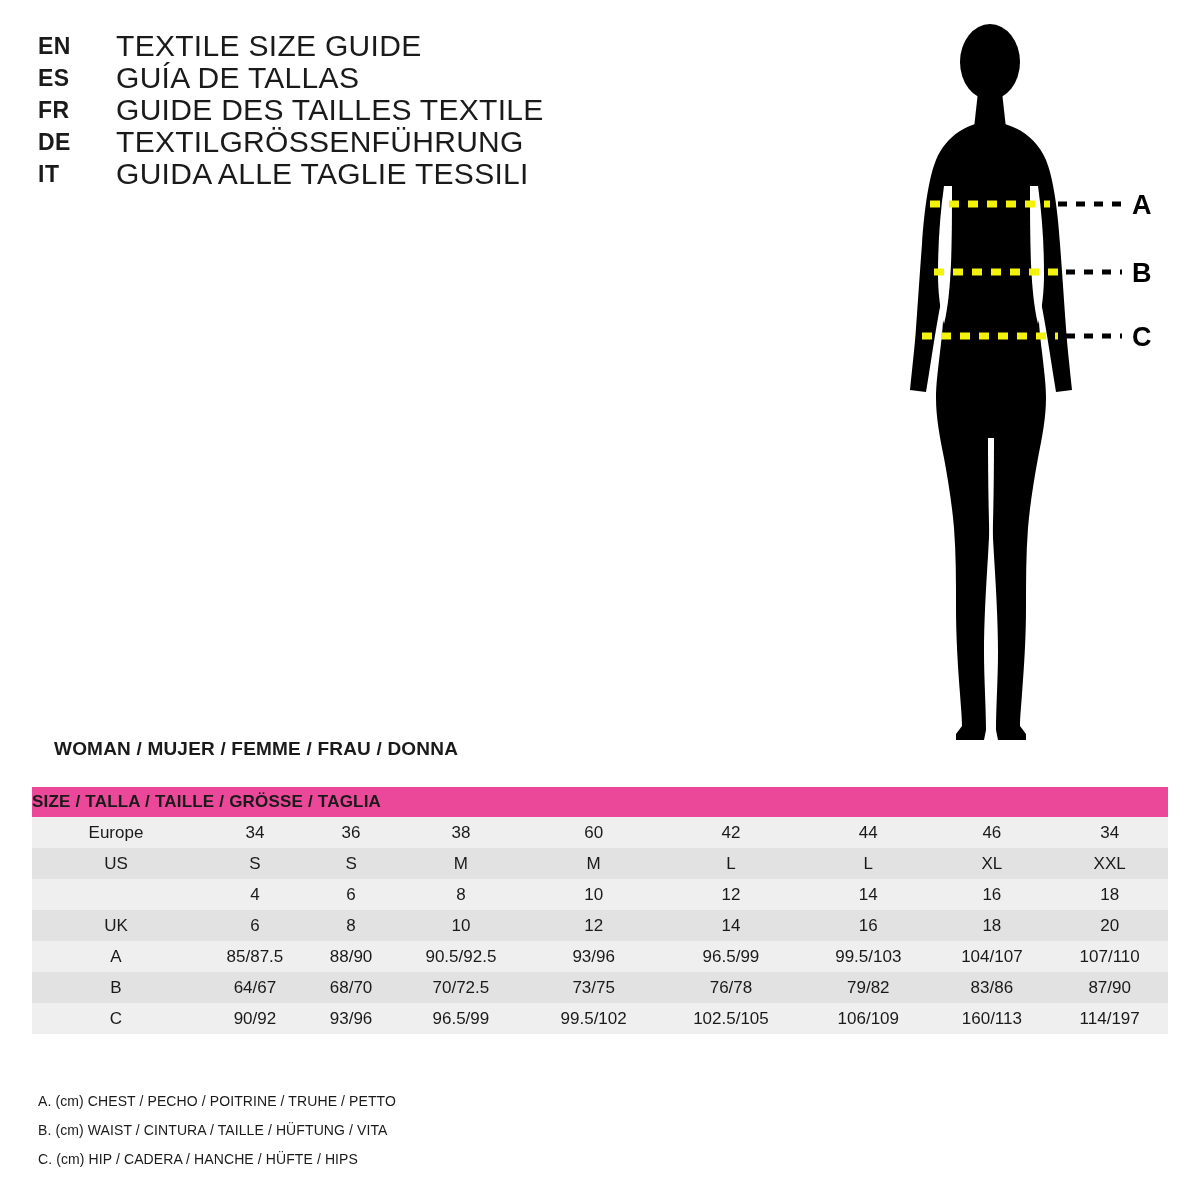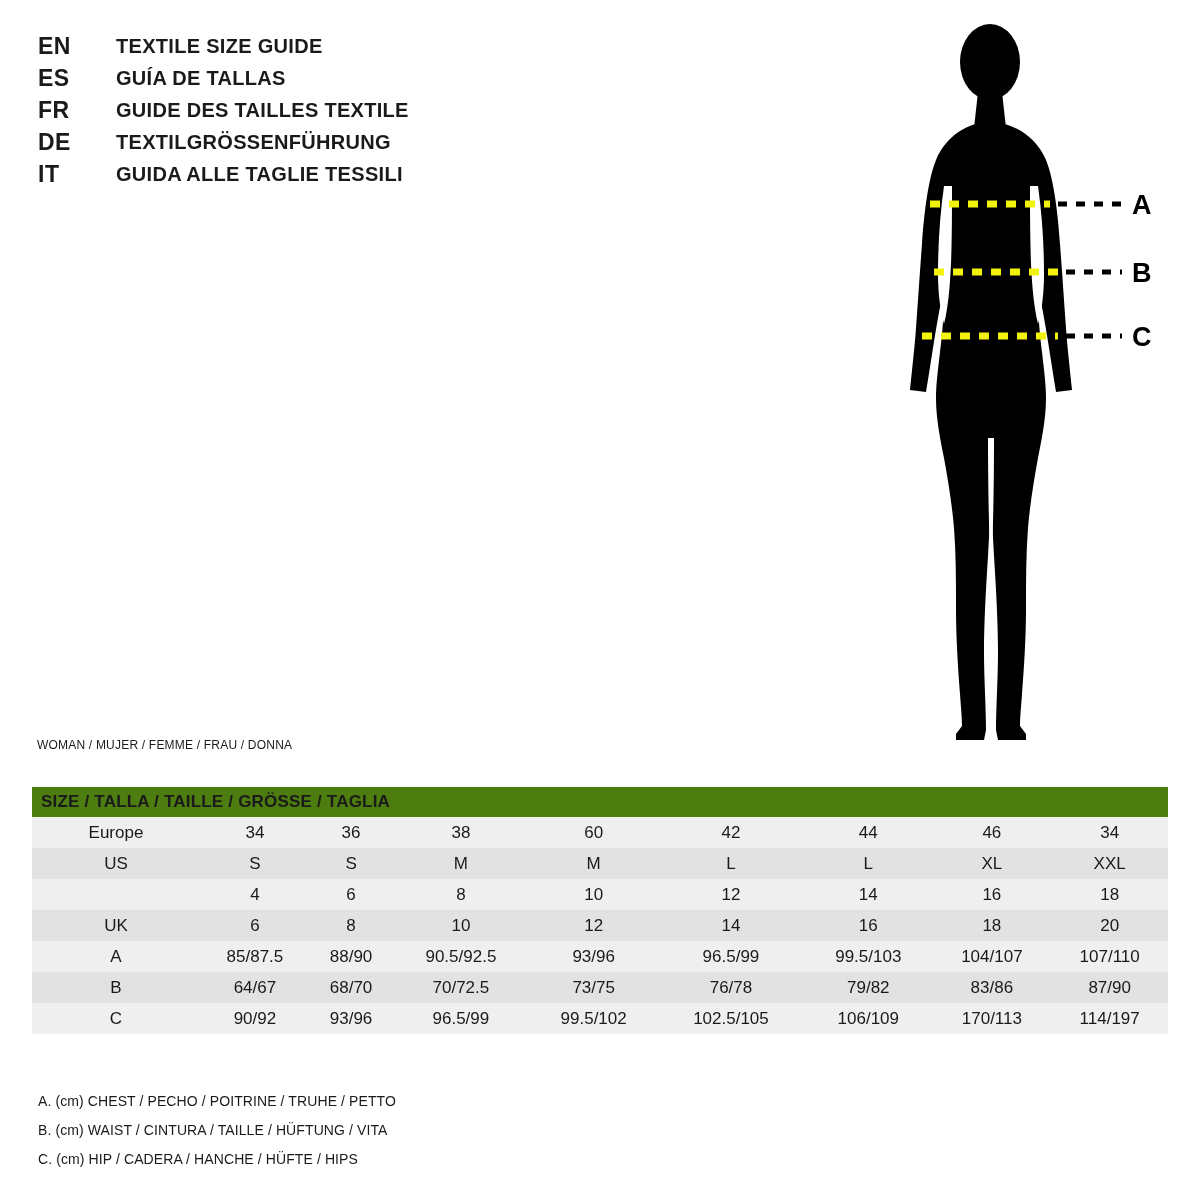--- a/index.html
+++ b/index.html
@@ -35,22 +35,22 @@
     line-height: 32px;
   }
   .lang-code {
     width: 78px;
     flex: 0 0 78px;
     font-size: 23px;
     font-weight: bold;
     letter-spacing: 0.5px;
   }
   .lang-title {
-    font-size: 20px;
-    font-weight: bold;
+    font-size: 30px;
+    font-weight: normal;
     letter-spacing: 0.3px;
     white-space: nowrap;
   }
 
   
   .figure-wrap {
     position: absolute;
     left: 860px;
     top: 18px;
     width: 330px;
@@ -58,49 +58,48 @@
   }
   .figure-svg {
     position: absolute;
     left: 0;
     top: 0;
   }
 
   
   .section-heading {
     position: absolute;
-    left: 37px;
+    left: 54px;
     top: 738px;
-    font-size: 12px;
-    font-weight: normal;
+    font-size: 19px;
+    font-weight: bold;
     letter-spacing: 0.2px;
   }
 
   
   .size-table {
     position: absolute;
     left: 32px;
     top: 787px;
     width: 1136px;
     border-collapse: collapse;
     font-size: 17px;
   }
   .size-table th, .size-table td {
     padding: 0;
     height: 31px;
     font-weight: normal;
     text-align: center;
     vertical-align: middle;
   }
   .size-table th.header-cell {
-    background: #4d7c0f;
+    background: #ec4899;
     text-align: left;
     font-weight: bold;
     font-size: 17px;
-    padding-left: 9px;
     letter-spacing: 0.2px;
     height: 30px;
   }
   .row-label {
     text-align: left;
     padding-left: 9px;
     width: 168px;
   }
   .size-table tbody tr:nth-child(odd) {
     background: #efefef;
@@ -306,21 +305,21 @@
         <td>87/90</td>
       </tr>
       <tr>
         <td class="row-label">C</td>
         <td>90/92</td>
         <td>93/96</td>
         <td>96.5/99</td>
         <td>99.5/102</td>
         <td>102.5/105</td>
         <td>106/109</td>
-        <td>170/113</td>
+        <td>160/113</td>
         <td>114/197</td>
       </tr>
     </tbody>
   </table>
 
   <div class="footnotes">
     <div class="footnote">A. (cm) CHEST / PECHO / POITRINE / TRUHE / PETTO</div>
     <div class="footnote">B. (cm) WAIST / CINTURA / TAILLE / HÜFTUNG / VITA</div>
     <div class="footnote">C. (cm) HIP / CADERA / HANCHE / HÜFTE / HIPS</div>
   </div>

